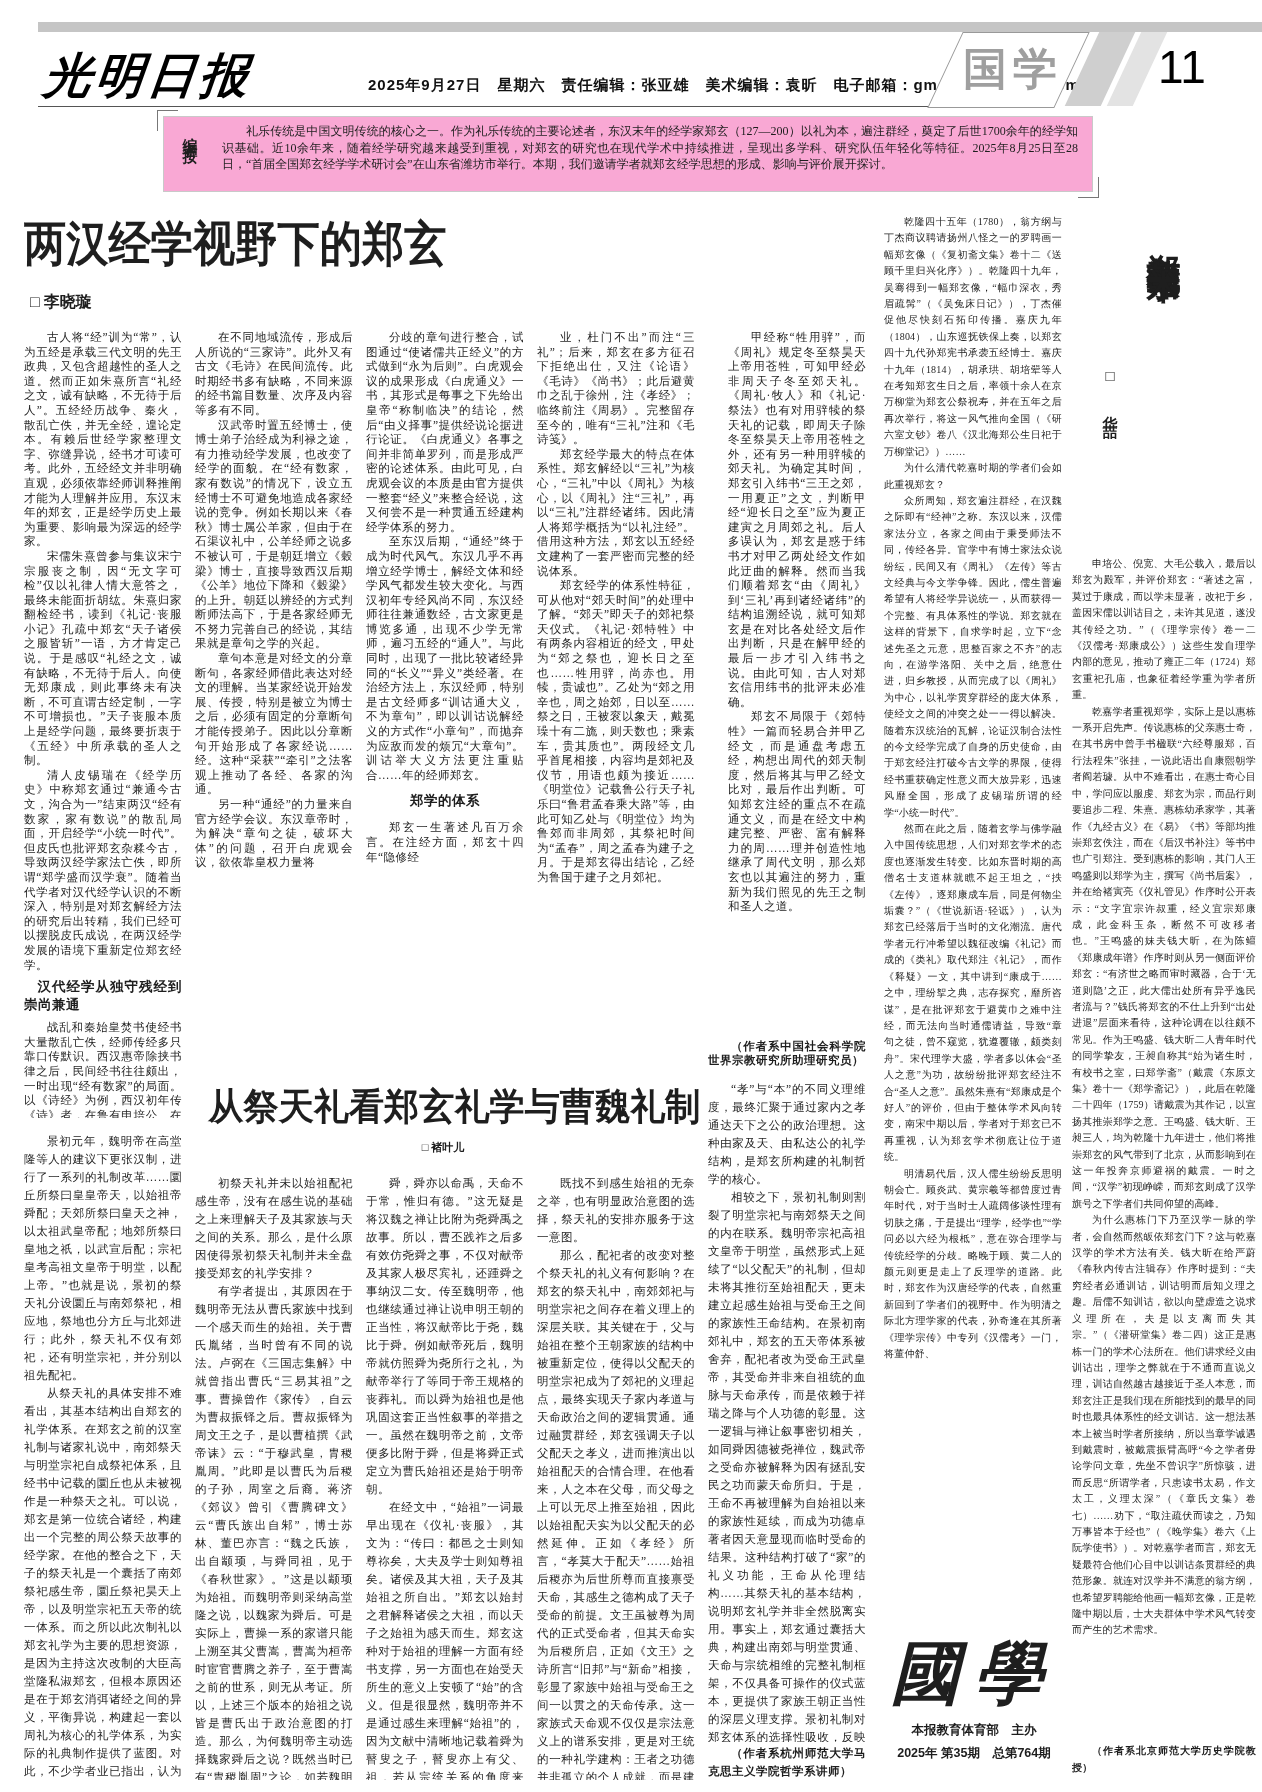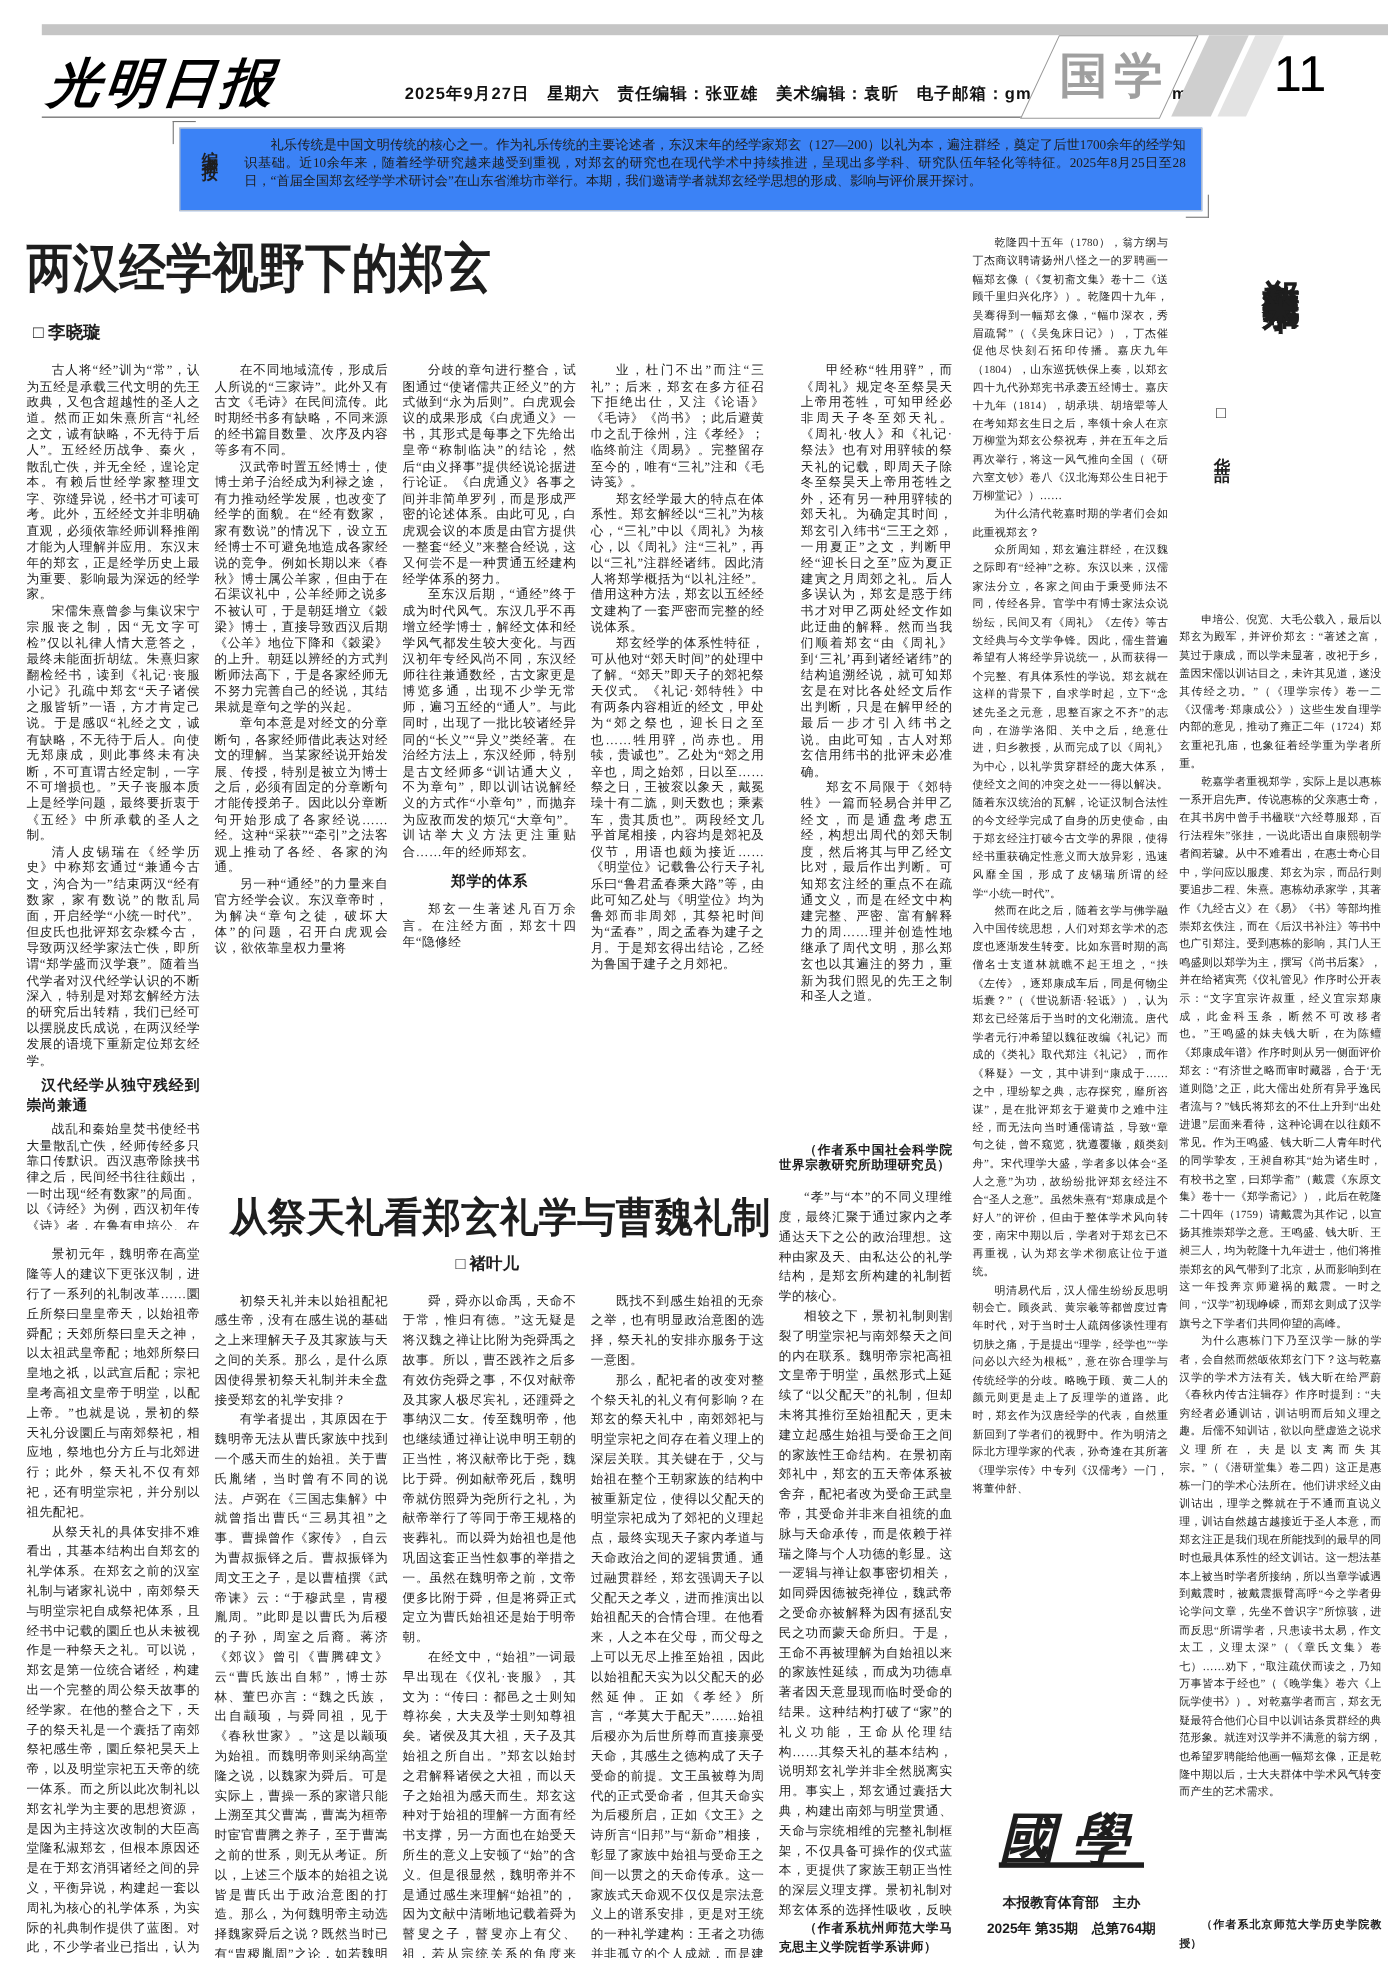--- a/index.html
+++ b/index.html
@@ -14,21 +14,21 @@
   .headrule{position:absolute;left:38px;top:106px;width:897px;height:1px;background:#555;}
   .sectab{position:absolute;left:945px;top:32px;width:125px;height:74px;background:#fff;
           border:1px solid #999;transform:skewX(-25deg);}
   .sectab-label{position:absolute;left:958px;top:40px;width:110px;text-align:center;
           font-size:44px;font-weight:900;color:#9f9f9f;letter-spacing:6px;
           font-family:Liberation Serif, serif;}
   .band1{position:absolute;left:1082px;top:32px;width:36px;height:74px;background:#cfcfcf;transform:skewX(-25deg);}
   .band2{position:absolute;left:1124px;top:32px;width:26px;height:74px;background:#e3e3e3;transform:skewX(-25deg);}
   .pageno{position:absolute;left:1158px;top:40px;font-size:46px;font-family:"Liberation Sans",sans-serif;color:#000;}
   
-  .enote{position:absolute;left:163px;top:116px;width:928px;height:74px;background:#3b82f6;border:1px solid #cicic1;border:1px solid #c9c9c9;}
+  .enote{position:absolute;left:163px;top:116px;width:928px;height:74px;background:#f9a8d4;border:1px solid #cicic1;border:1px solid #c9c9c9;}
   .enote::before{content:"";position:absolute;left:-7px;top:-7px;width:20px;height:20px;
                  border-left:1px solid #777;border-top:1px solid #777;}
   .enote::after{content:"";position:absolute;right:-7px;bottom:-7px;width:20px;height:20px;
                  border-right:1px solid #777;border-bottom:1px solid #777;}
   .enote-label{position:absolute;left:16px;top:8px;writing-mode:vertical-rl;font-weight:700;
                font-family:"Liberation Sans",sans-serif;font-size:15px;letter-spacing:6px;}
   .enote-text{position:absolute;left:58px;top:6px;width:856px;font-size:12px;line-height:16.5px;
               text-align:justify;text-indent:2em;}
   
   .a1-title{position:absolute;left:24px;top:212px;font-size:48px;font-weight:900;letter-spacing:0px;
@@ -53,31 +53,31 @@
             font-size:34px;font-weight:900;letter-spacing:2px;}
   .a2-author{position:absolute;left:1100px;top:368px;writing-mode:vertical-rl;font-size:15px;
              font-weight:700;letter-spacing:8px;}
   .rcol{font-size:10px;line-height:16.4px;letter-spacing:0.2px;}
   #ca{left:884px;top:214px;width:178px;height:1410px;}
   #cb{left:1072px;top:556px;width:184px;height:1220px;display:flex;flex-direction:column;}
   #cb .flextext{flex:1;overflow:hidden;}
   
   .a3-block{position:absolute;left:196px;top:1076px;width:494px;height:94px;text-align:center;}
   .a3-title{font-size:37px;font-weight:900;transform:scaleX(0.95);white-space:nowrap;margin-top:6px;}
-  .a3-author{font-size:15px;font-weight:700;margin-top:8px;}
+  .a3-author{font-size:11px;font-weight:700;margin-top:8px;}
   .bcol{font-size:11.5px;line-height:18px;letter-spacing:0.5px;width:158px;justify-content:flex-end;}
   #b0{left:24px;top:1132px;height:648px;}
   #b1{left:195px;top:1174px;height:606px;}
   #b2{left:366px;top:1174px;height:606px;}
   #b3{left:537px;top:1174px;height:606px;}
   #b4{left:708px;top:1080px;height:700px;display:flex;flex-direction:column;}
   #b4 .flextext{flex:1;overflow:hidden;}
   
   .flogo{position:absolute;left:884px;top:1628px;width:180px;text-align:center;}
-  .flogo-chars{font-size:52px;font-weight:900;font-style:italic;letter-spacing:14px;line-height:92px;text-decoration:underline;}
+  .flogo-chars{font-size:69px;font-weight:900;font-style:italic;letter-spacing:14px;line-height:92px;}
   .flogo-pub{font-family:Liberation Mono, monospace;font-size:12.5px;font-weight:700;margin-top:2px;}
   .flogo-issue{font-family:"Liberation Sans",sans-serif;font-size:12.5px;font-weight:700;margin-top:6px;}
 </style>
 </head>
 <body>
 
 <div class="page">
 
   <div class="topbar"></div>
   <div class="masthead">光明日报</div>

